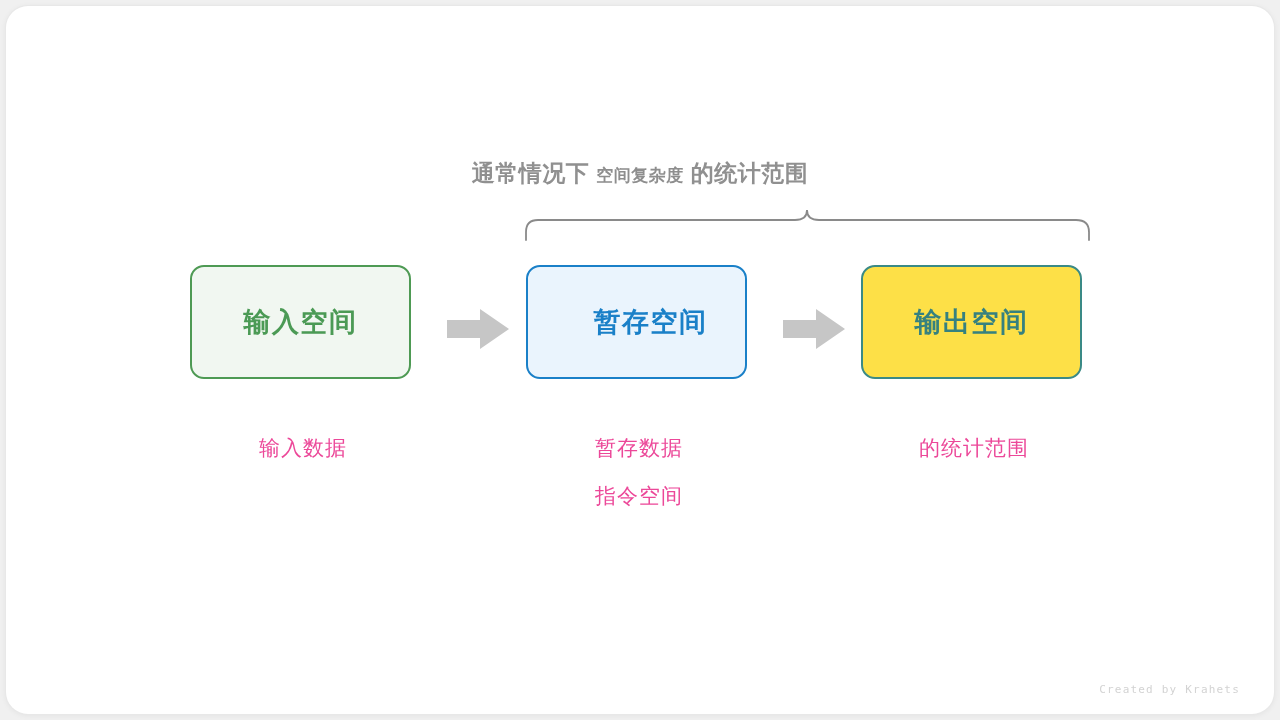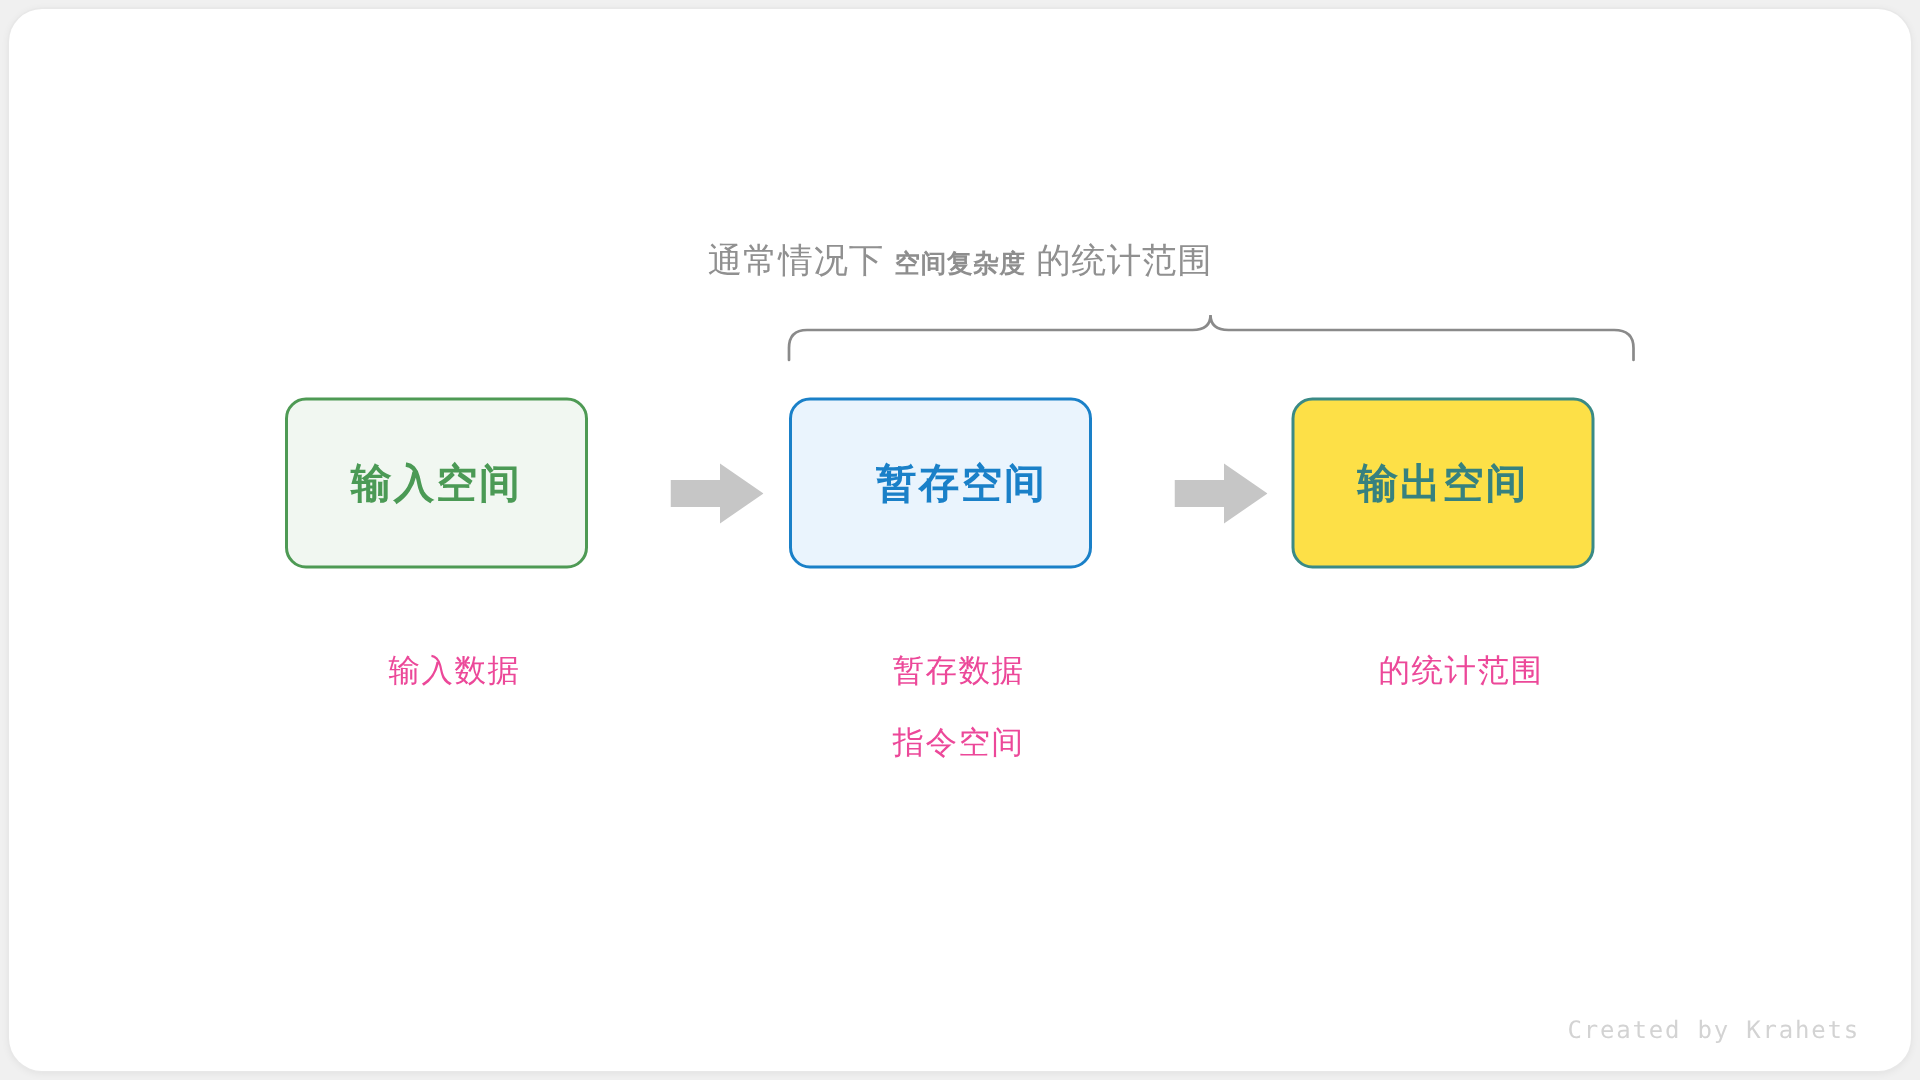--- a/index.html
+++ b/index.html
@@ -30,21 +30,21 @@
     left: 0;
     top: 150px;
     width: 1268px;
     text-align: center;
     white-space: nowrap;
     color: #909090;
     font-size: 23px;
     line-height: 34px;
     letter-spacing: 0.5px;
   }
-  .caption .plain { font-weight: 400; }
+  .caption .plain { font-weight: 700; }
   .caption .strong {
     font-weight: 700;
     font-size: 17px;
     color: #8e8e8e;
     padding: 0 7px;
   }
 
   
   #brace {
     position: absolute;
@@ -52,21 +52,21 @@
     top: 0;
     width: 1268px;
     height: 708px;
     pointer-events: none;
   }
 
   
   .box {
     position: absolute;
     top: 259px;
-    width: 202px;
+    width: 221px;
     height: 114px;
     border-radius: 14px;
     border-width: 2px;
     border-style: solid;
     display: flex;
     align-items: center;
     justify-content: center;
     box-sizing: border-box;
   }
   .box-label {
@@ -109,21 +109,21 @@
   #sub-temp   { left: 520px; }
   #sub-output { left: 855px; }
 
   
   #credit {
     position: absolute;
     right: 34px;
     bottom: 18px;
     color: #d3d3d3;
     font-family: "DejaVu Sans Mono", "Liberation Mono", monospace;
-    font-size: 16px;
+    font-size: 11px;
     letter-spacing: 1.2px;
   }
 </style>
 </head>
 <body>
 
 <div id="canvas">
 
   <div class="caption">
     <span class="plain">通常情况下</span><span class="strong">空间复杂度</span><span class="plain">的统计范围</span>

